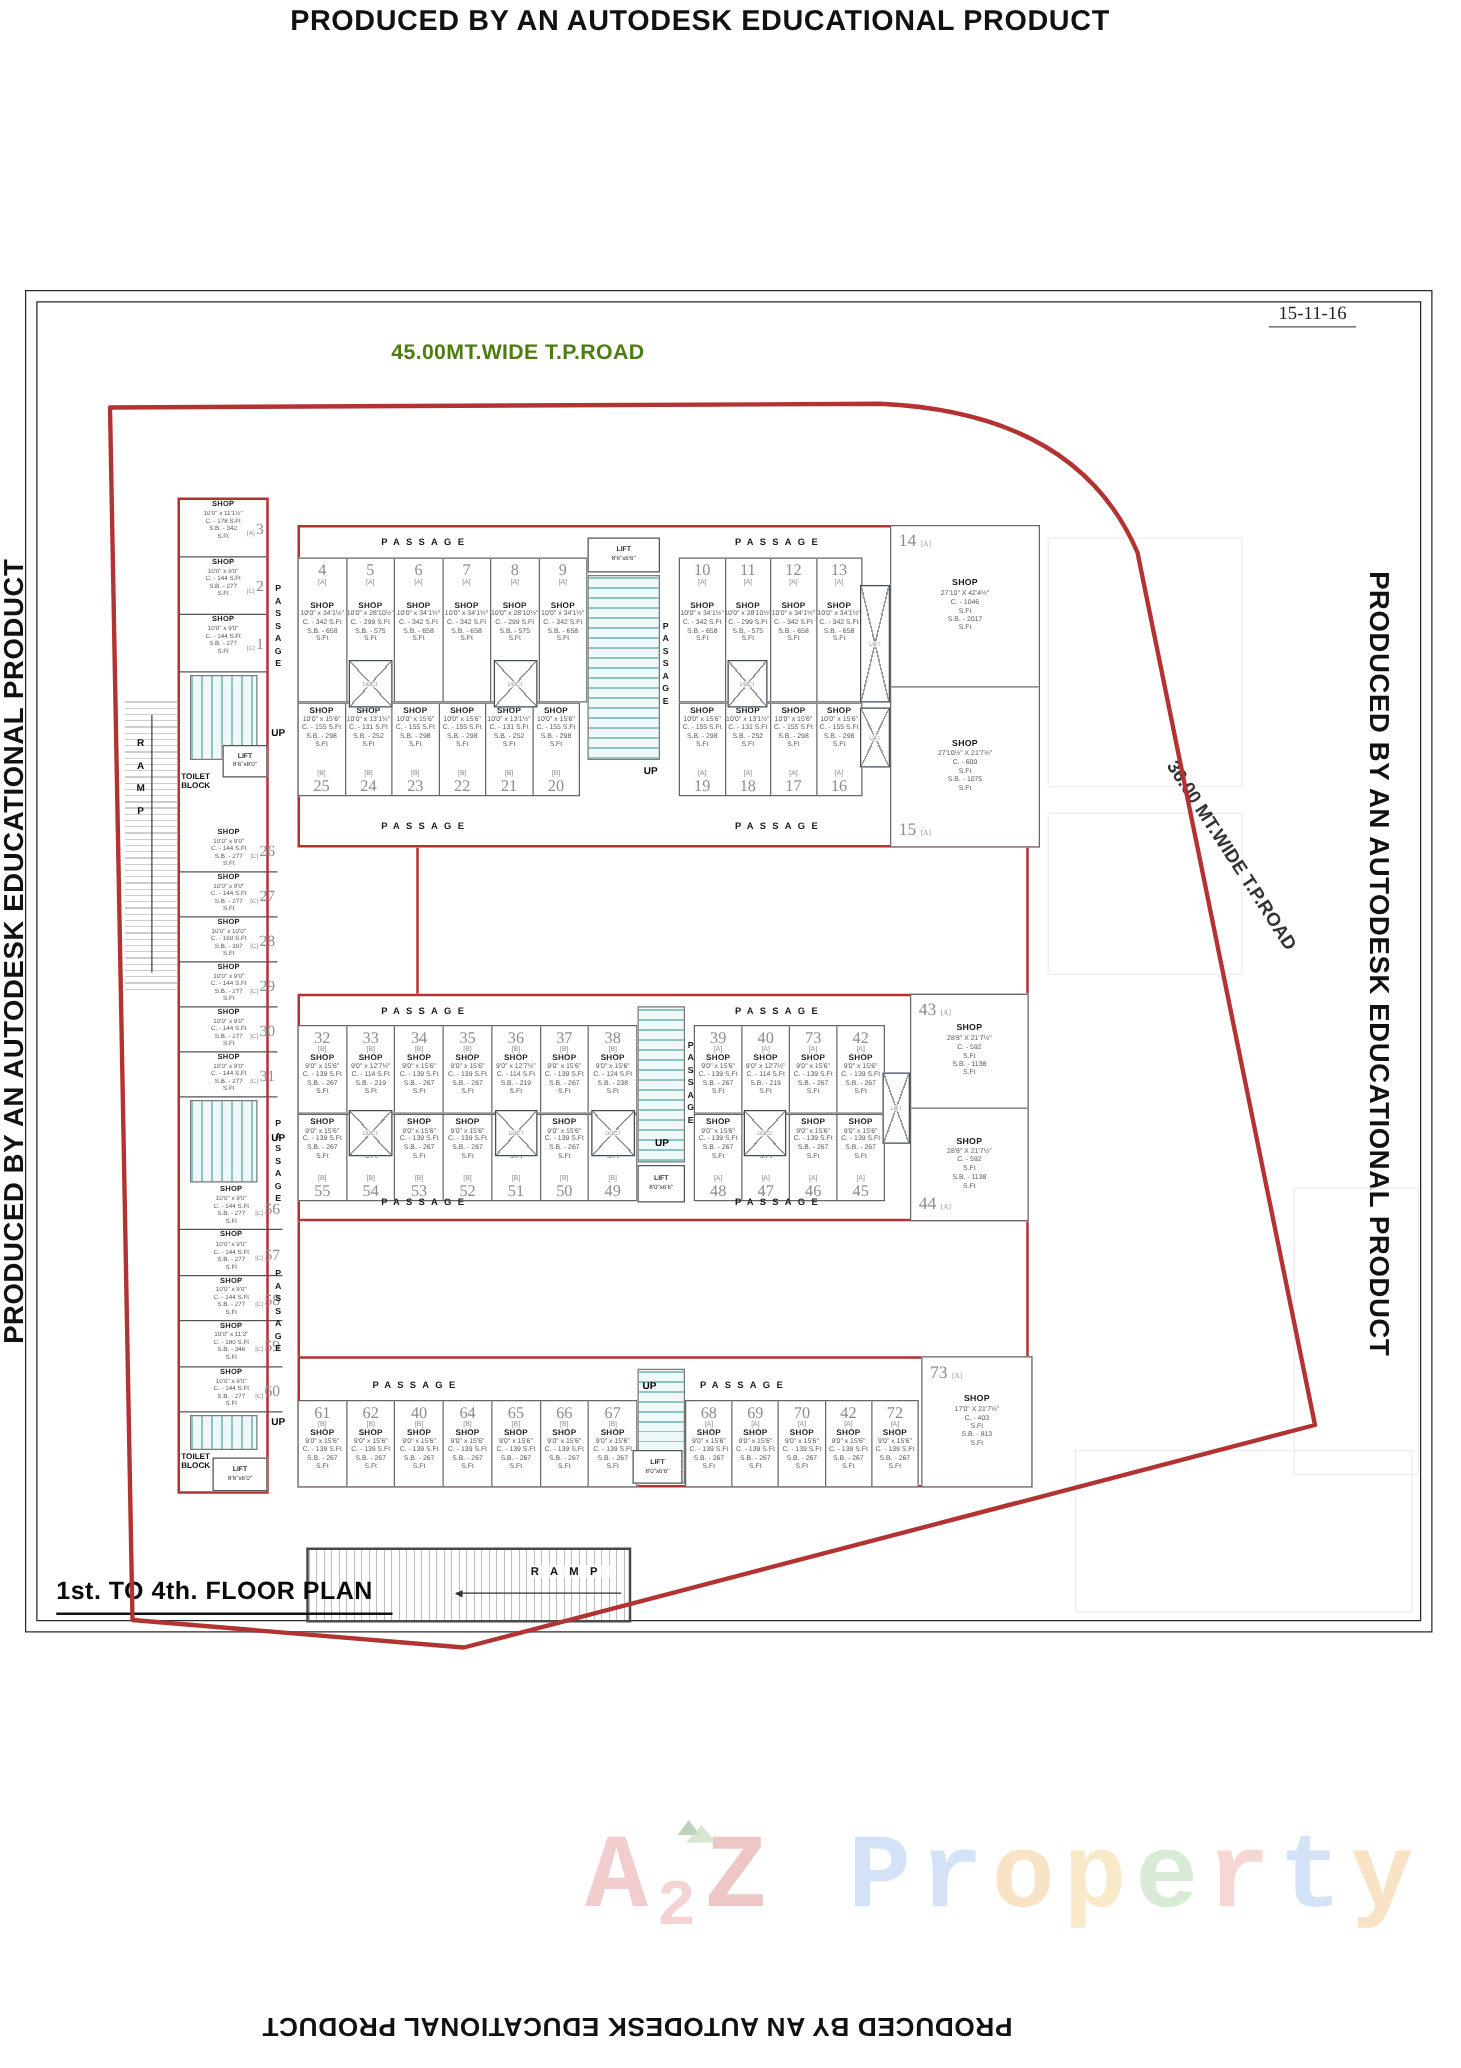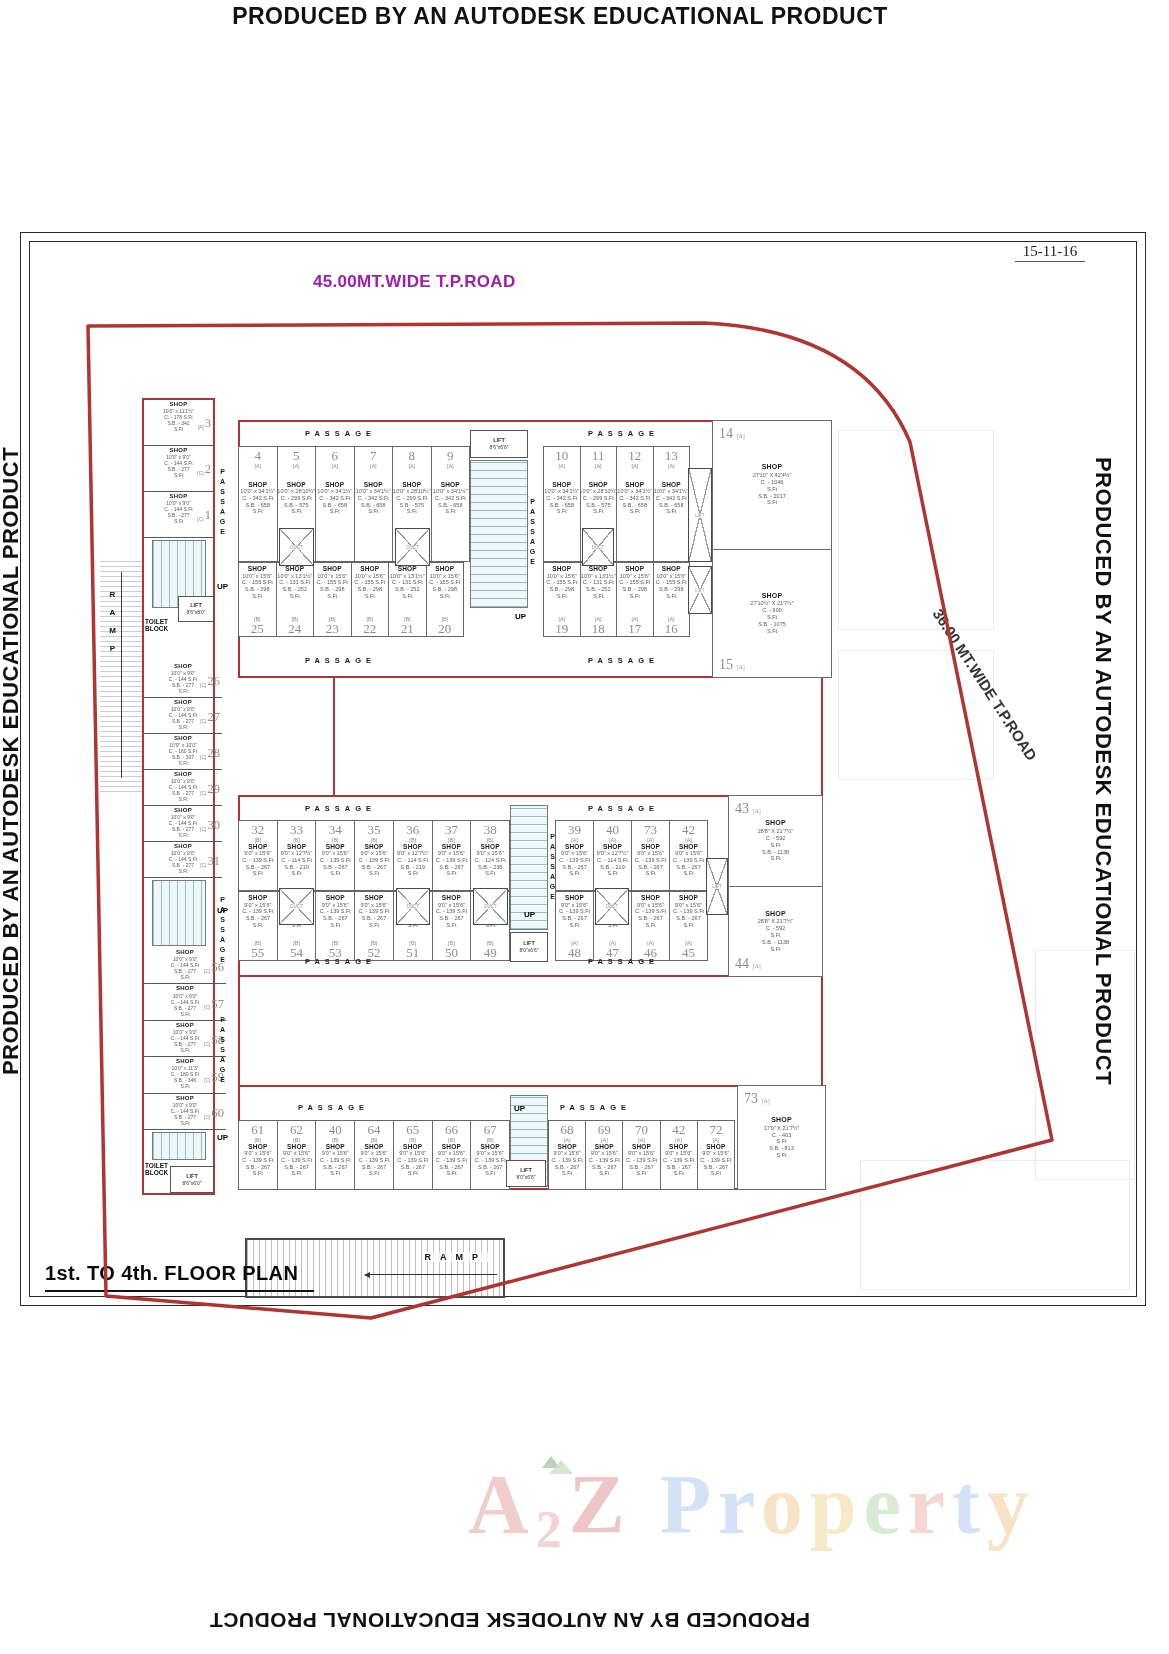--- a/index.html
+++ b/index.html
@@ -9,21 +9,21 @@
   
   .stamp{position:absolute;font-weight:700;font-size:23px;color:#111;text-align:center;white-space:nowrap;
          letter-spacing:.5px;transform-origin:center}
   .stamp.side{font-size:22px;width:720px}
   
   .frame{position:absolute;border:1.6px solid #2a2a2a;background:transparent}
   .frame.inner{border-width:1px}
   
   .date{position:absolute;font-family:"Liberation Serif",serif;font-size:15px;color:#222;
         border-bottom:1px solid #555;text-align:center;padding-bottom:1px}
-  .roadtop{position:absolute;font-size:17px;font-weight:600;color:#a21caf;letter-spacing:.3px}
+  .roadtop{position:absolute;font-size:17px;font-weight:600;color:#4d7c0f;letter-spacing:.3px}
   .roadright{position:absolute;font-size:15px;font-weight:600;color:#333;white-space:nowrap;
              transform:rotate(57deg);transform-origin:center}
   .wm-top{position:absolute;font-size:46px;font-weight:700;letter-spacing:1px;opacity:.85;white-space:nowrap}
   
   .ghost{position:absolute;border:1px solid #ececec}
   
   .blk{position:absolute;border:2px solid #b23332;background:#fff}
   .cy{position:absolute;border-left:2px solid #b23332;border-right:2px solid #b23332}
   .row{position:absolute;display:flex;border:1px solid #666;background:#fff}
   .cell{flex:1;position:relative;display:flex;flex-direction:column;align-items:center;
@@ -79,21 +79,21 @@
          border:2px solid #4a4a4a}
   .rampB .rlabel{position:absolute;right:14px;top:12px;font-size:9px;font-weight:700;letter-spacing:9px;color:#111;
                  background:rgba(255,255,255,.75);padding:0 2px}
   .rampB .arrow{position:absolute;left:118px;right:6px;top:34px;border-top:1px solid #333}
   .rampB .arrow:before{content:"";position:absolute;left:-1px;top:-3.5px;border-top:3px solid transparent;
                  border-bottom:3px solid transparent;border-right:6px solid #333}
   
   .title{position:absolute;font-size:20px;font-weight:700;color:#0a0a0a;border-bottom:2.5px solid #111;
          padding:0 16px 5px 0;letter-spacing:.4px}
   .wm-bottom{position:absolute;font-weight:700;font-size:84px;letter-spacing:7px;opacity:.5;white-space:nowrap;
-             font-family:Liberation Serif, serif}
+             font-family:Liberation Mono, monospace}
   .mountain{position:absolute;left:74px;top:0px;width:0;height:0;border-left:9px solid transparent;
             border-right:9px solid transparent;border-bottom:12px solid #7aa878}
   .mountain:after{content:"";position:absolute;left:-2px;top:4px;width:0;height:0;border-left:12px solid transparent;
             border-right:12px solid transparent;border-bottom:14px solid #9cbf92;opacity:.8}
 </style>
 </head>
 <body>
 
 <div id="page">
 

